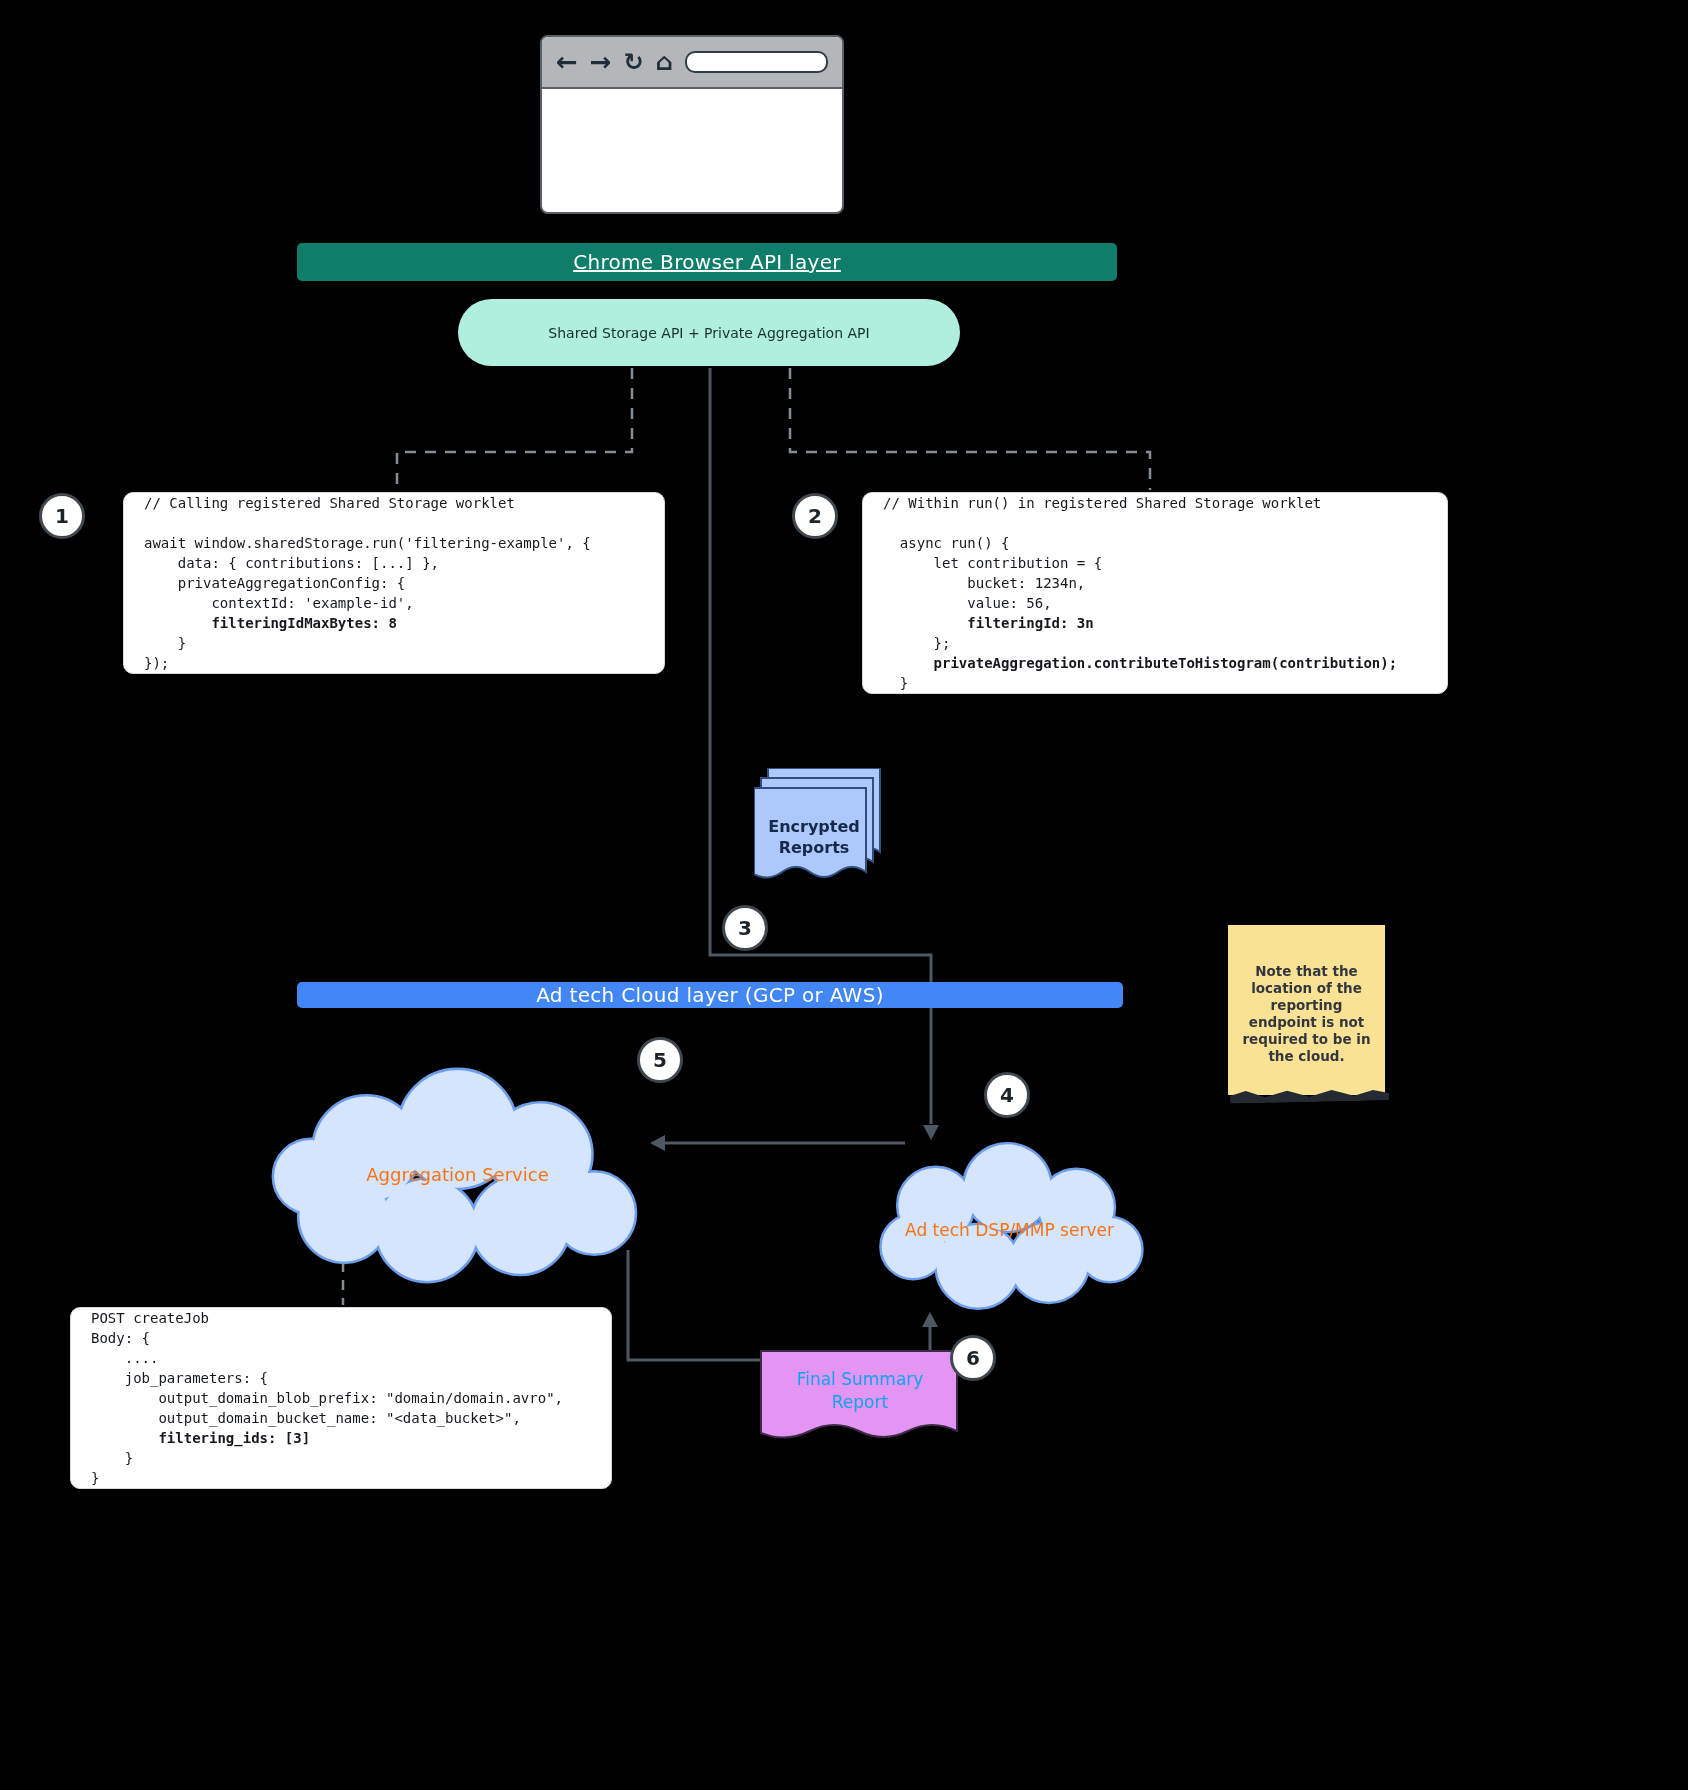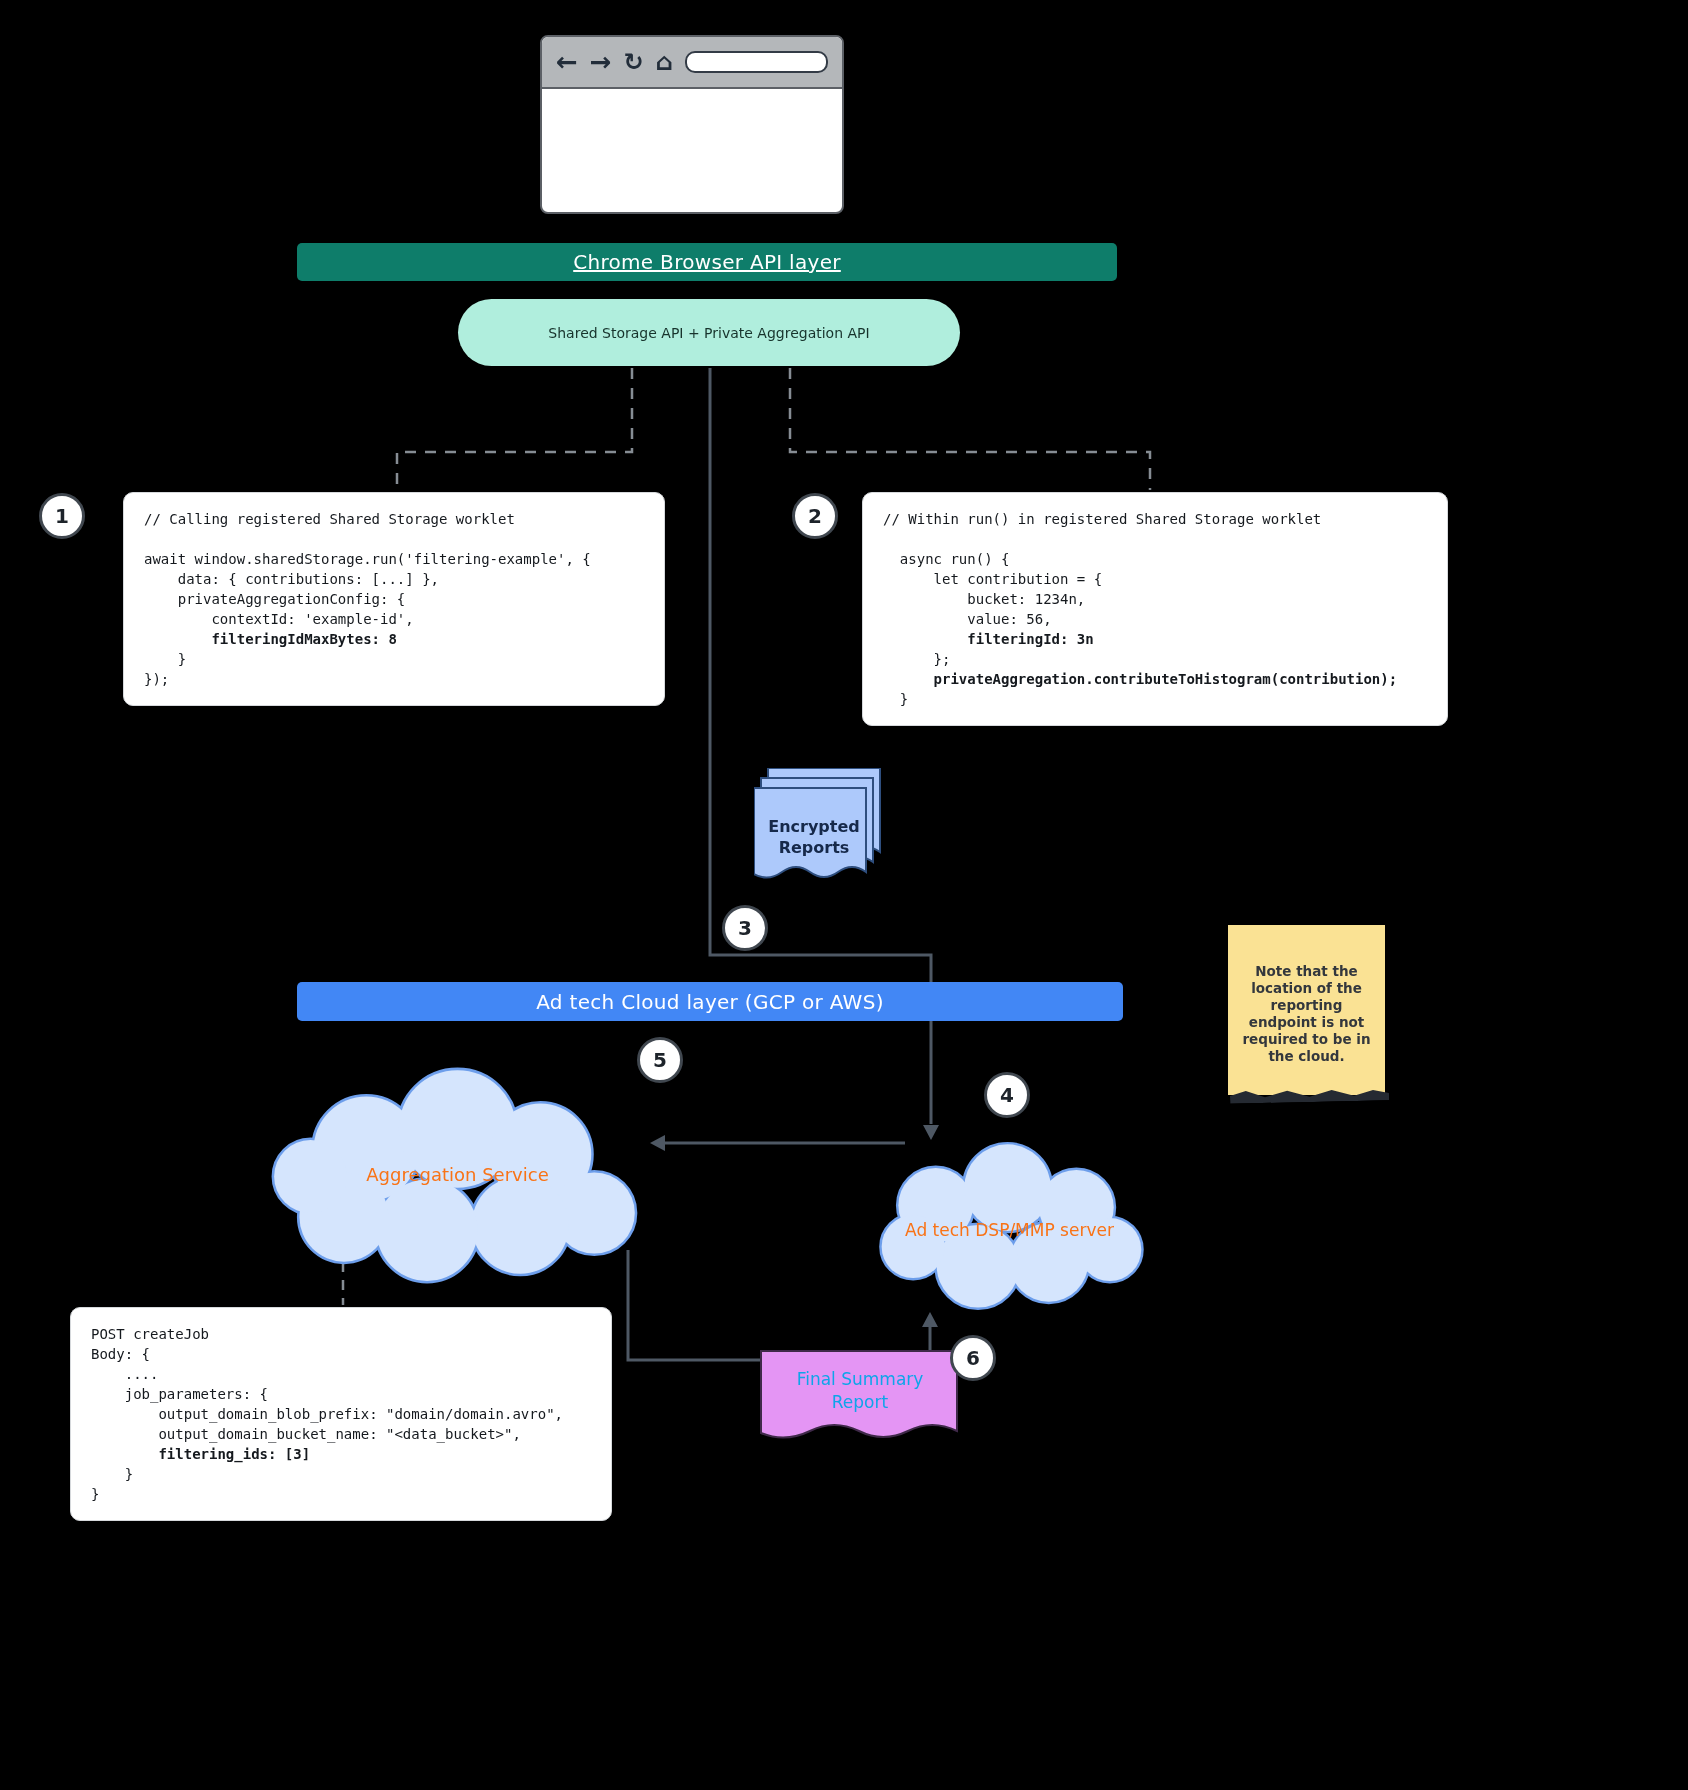--- a/index.html
+++ b/index.html
@@ -19,33 +19,33 @@
     display:flex; align-items:center; gap:12px; padding:0 14px; }
   .tool-ic { color:#222d3a; font-weight:bold; font-size:26px; line-height:1; }
   .tool-ic.reload { font-size:24px; }
   .tool-ic.home { font-size:24px; }
   .urlbar { flex:1; height:18px; background:#fff; border:2px solid #333b46; border-radius:10px; }
 
   
   .banner { display:flex; align-items:center; justify-content:center; color:#fff;
     font-size:20px; letter-spacing:.3px; border-radius:5px; z-index:2; }
   .banner.teal { left:297px; top:243px; width:820px; height:38px; background:#0e7d6a;text-decoration:underline; }
-  .banner.blue { left:297px; top:982px; width:826px; height:39px; background:#4287f5; }
+  .banner.blue { left:297px; top:982px; width:826px; height:26px; background:#4287f5; }
   .pill { left:458px; top:299px; width:502px; height:67px; background:#b0eedd;
     border-radius:34px; display:flex; align-items:center; justify-content:center;
     font-size:14px; color:#17332c; z-index:2; }
 
   
   .step { width:46px; height:46px; border-radius:50%; background:#fff;
     border:3px solid #40474f; box-sizing:border-box; display:flex; align-items:center;
     justify-content:center; font-size:20px; font-weight:bold; color:#1d232a; z-index:4; }
 
   
   .codebox { background:#fff; border:1px solid #d6d9dc; border-radius:10px;
-    box-shadow:0 3px 10px rgba(0,0,0,.5); padding:16px 20px;
+    box-shadow:0 3px 10px rgba(0,0,0,.5); padding:0 20px;
     font-family:"DejaVu Sans Mono", "Liberation Mono", monospace;
     font-size:14px; line-height:20px; color:#15191e; white-space:pre; z-index:3; }
   .codebox .b { font-weight:bold; }
 
   
   .cloud { z-index:2; }
   .cloud svg { display:block; }
   .cloud-label { position:absolute; left:0; top:0; right:0; bottom:0; display:flex;
     align-items:center; justify-content:center; font-size:18px; color:#f97316;
     text-align:center; pointer-events:none; }

